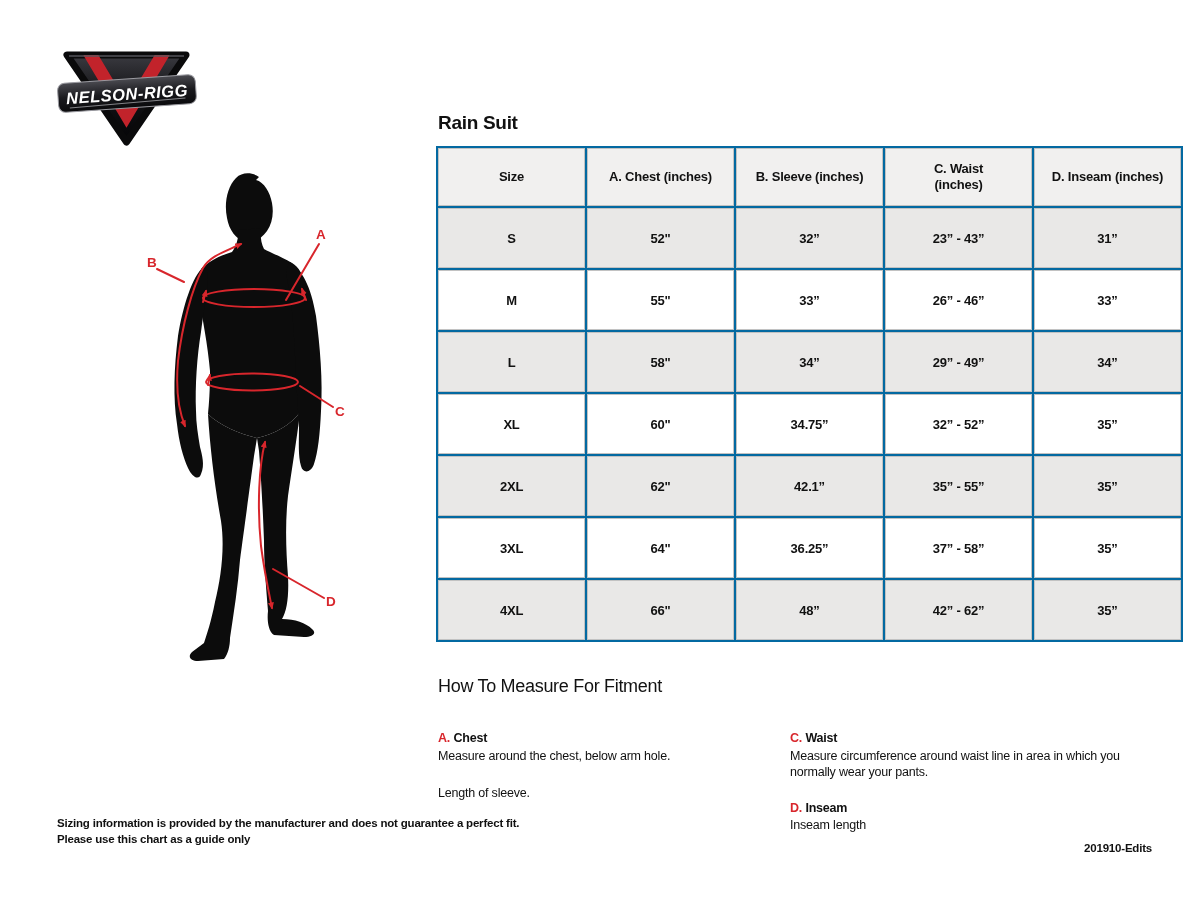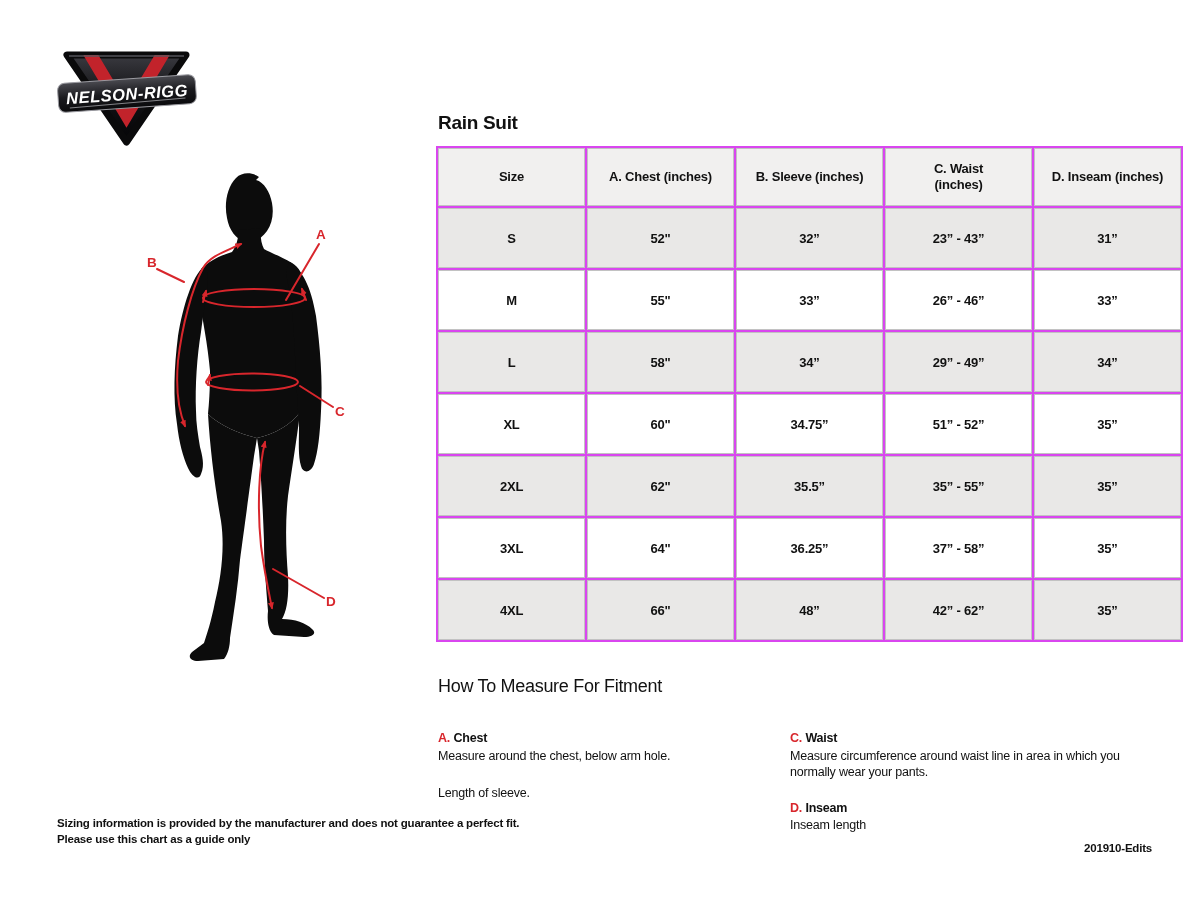--- a/index.html
+++ b/index.html
@@ -9,21 +9,21 @@
     letter-spacing:-0.2px;
   }
   
   .logo{position:absolute;left:55px;top:42px;width:145px;height:110px;}
   
   .figure{position:absolute;left:140px;top:156px;width:210px;height:512px;}
   
   .page-title{position:absolute;left:438px;top:104px;font-size:19px;font-weight:800;letter-spacing:-0.3px;margin-top:8px;}
   
   .size-table-wrap{position:absolute;left:436px;top:146px;}
-  table.size-table{border-collapse:separate;border-spacing:2px;background:#d946ef;}
+  table.size-table{border-collapse:separate;border-spacing:2px;background:#0369a1;}
   table.size-table th, table.size-table td{
     width:137px;text-align:center;vertical-align:middle;
     border:1px solid #c2c2c2;font-size:13px;padding:0 4px;
   }
   table.size-table th{height:56px;background:#f1f0ef;font-weight:700;white-space:pre-line;line-height:1.25;}
   table.size-table td{height:58px;font-weight:700;}
   table.size-table tr.gray td{background:#e9e8e7;}
   table.size-table tr.white td{background:#ffffff;}
   
   .measure{position:absolute;left:438px;top:676px;width:706px;}
@@ -177,27 +177,27 @@
             <td>L</td>
             <td>58"</td>
             <td>34”</td>
             <td>29” - 49”</td>
             <td>34”</td>
           </tr>
           <tr class="white">
             <td>XL</td>
             <td>60"</td>
             <td>34.75”</td>
-            <td>51” - 52”</td>
+            <td>32” - 52”</td>
             <td>35”</td>
           </tr>
           <tr class="gray">
             <td>2XL</td>
             <td>62"</td>
-            <td>35.5”</td>
+            <td>42.1”</td>
             <td>35” - 55”</td>
             <td>35”</td>
           </tr>
           <tr class="white">
             <td>3XL</td>
             <td>64"</td>
             <td>36.25”</td>
             <td>37” - 58”</td>
             <td>35”</td>
           </tr>

